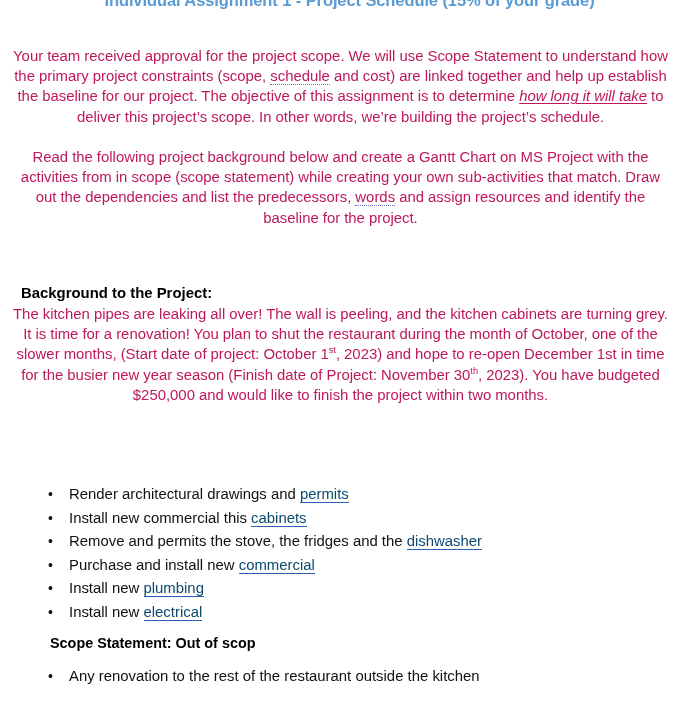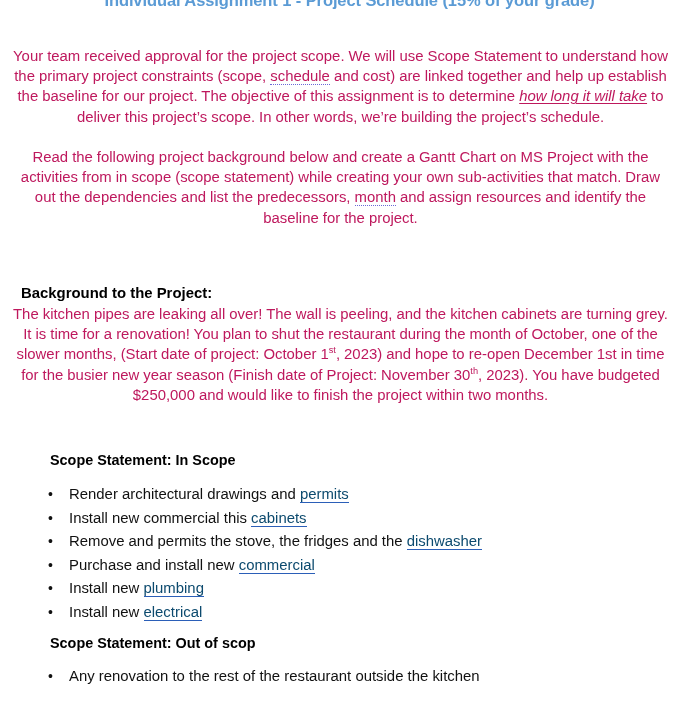--- a/index.html
+++ b/index.html
@@ -125,30 +125,29 @@
 
   <div class="title-clip">
     <div class="doc-title">Individual Assignment 1 - Project Schedule (15% of your grade)</div>
   </div>
 
   <div class="para" style="top:46px;">
     <span>Your team received approval for the project scope.  We will use Scope Statement to understand how the primary project constraints (scope, </span><span class="sp-underline">schedule</span><span> and cost) are linked together and help up establish the baseline for our project. The objective of this assignment is to determine </span><span class="ital-ul">how long it will take</span><span> to deliver this project’s scope. In other words, we’re building the project’s schedule.</span>
   </div>
 
   <div class="para" style="top:147px;">
-    <span>Read the following project background below and create a Gantt Chart on MS Project with the activities from in scope (scope statement) while creating your own sub-activities that match. Draw out the dependencies and list the predecessors, </span><span class="sp-underline">month</span><span> and assign resources and identify the baseline for the project.</span>
+    <span>Read the following project background below and create a Gantt Chart on MS Project with the activities from in scope (scope statement) while creating your own sub-activities that match. Draw out the dependencies and list the predecessors, </span><span class="sp-underline">words</span><span> and assign resources and identify the baseline for the project.</span>
   </div>
 
   <div class="heading" style="top:283px; left:21px;">Background to the Project:</div>
 
   <div class="para" style="top:304px;">
     <span>The kitchen pipes are leaking all over! The wall is peeling, and the kitchen cabinets are turning grey. It is time for a renovation! You plan to shut the restaurant during the month of October, one of the slower months, (Start date of project: October 1</span><sup>st</sup><span>, 2023) and hope to re-open December 1st in time for the busier new year season (Finish date of Project: November 30</span><sup>th</sup><span>, 2023). You have budgeted $250,000 and would like to finish the project within two months.</span>
   </div>
 
-  <div class="sub-heading" style="top:450px;">Scope Statement: In Scope</div>
 
   <ul class="bullets" style="top:483px; width:699px;">
     <li>
       <span class="bullet-dot">•</span>
       <span>Render architectural drawings and </span><span class="blue-link">permits</span>
     </li>
     <li>
       <span class="bullet-dot">•</span>
       <span>Install new commercial this </span><span class="blue-link">cabinets</span>
     </li>

